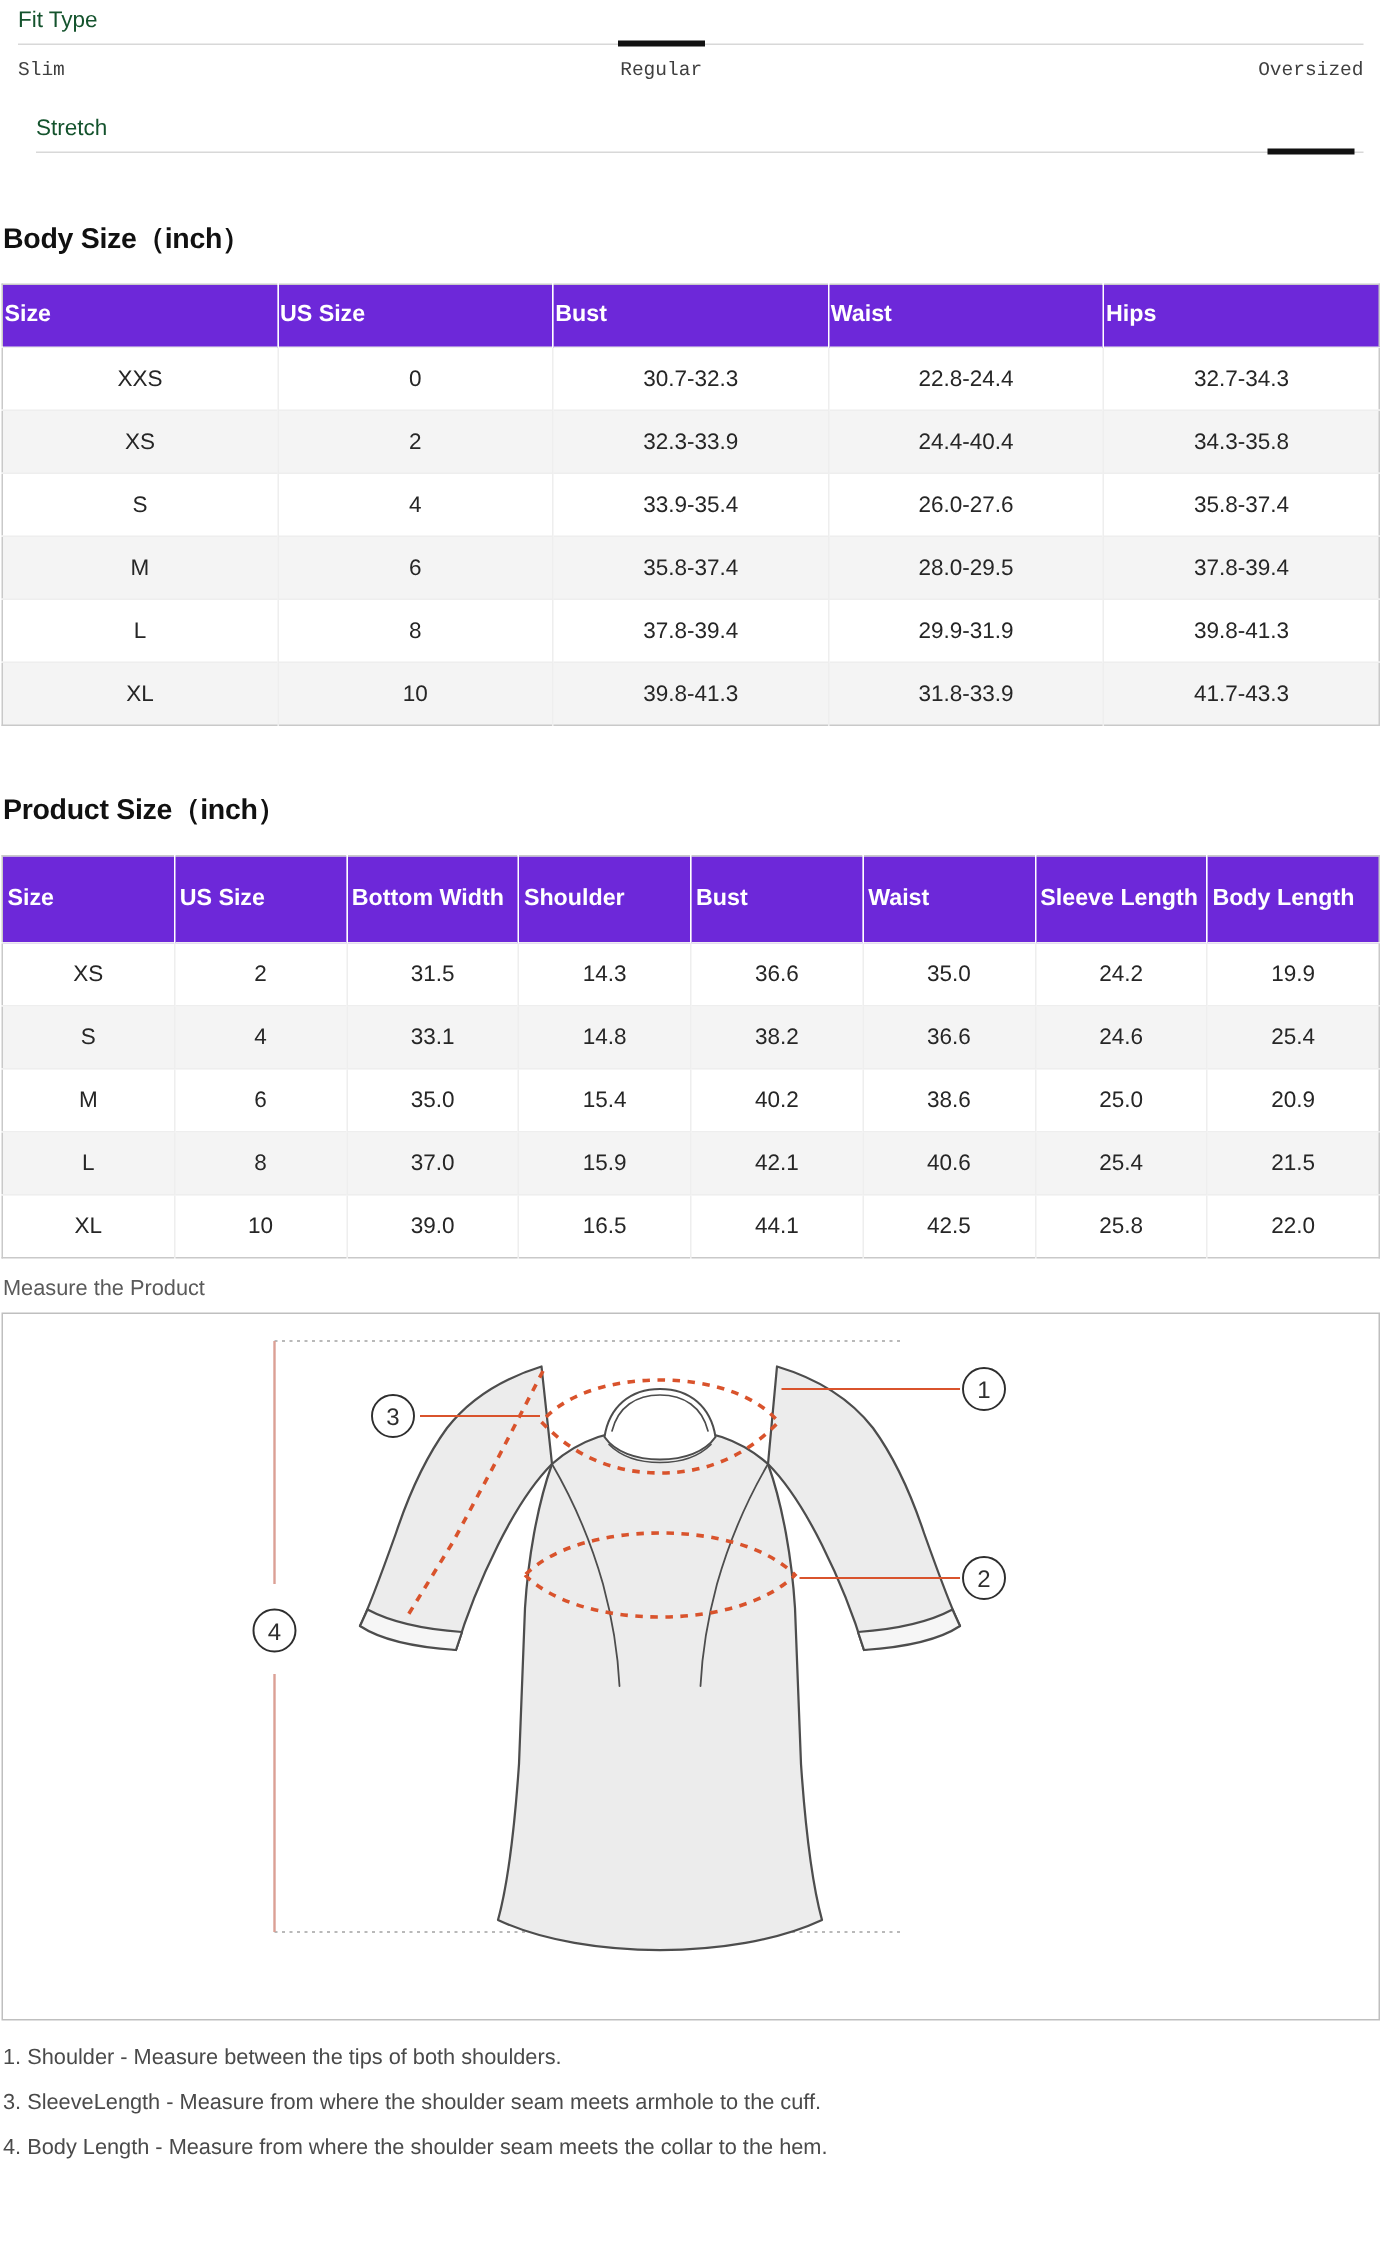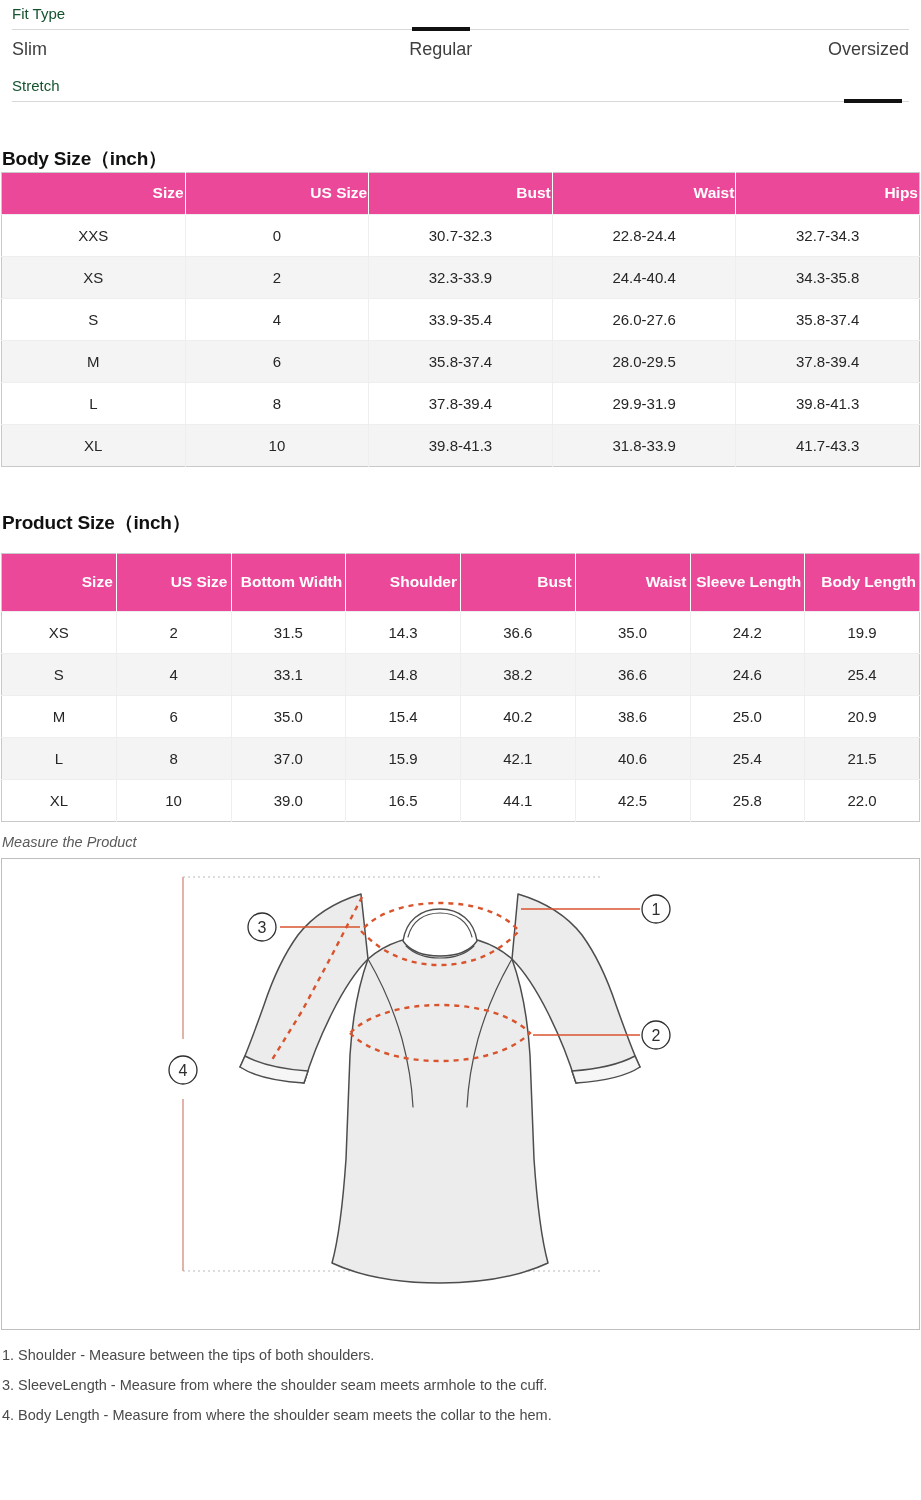--- a/index.html
+++ b/index.html
@@ -43,48 +43,49 @@
     background: #111111;
   }
   .scale-labels {
     position: relative;
     height: 30px;
     margin: 0 12px;
   }
   .scale-labels span {
     position: absolute;
     top: 8px;
-    font-size: 18px;
+    font-size: 13px;
     color: #3f3f3f;
     white-space: nowrap;
+    font-family: Liberation Mono, monospace;
   }
 
   
   .section-heading {
     font-size: 19px;
     font-weight: bold;
     color: #111;
     padding-left: 2px;
     letter-spacing: -0.2px;
   }
 
   
   table {
     border-collapse: collapse;
     width: 919px;
     margin: 0 1px;
     table-layout: fixed;
     border: 1px solid #c9c9c9;
   }
   thead th {
-    background: #ec4899;
+    background: #6d28d9;
     color: #ffffff;
     font-size: 15.5px;
     font-weight: bold;
-    text-align: right;
+    text-align: left;
     border-right: 1px solid #ffffff;
     line-height: 1.18;
   }
   thead th:last-child { border-right: none; }
   tbody td {
     text-align: center;
     font-size: 15px;
     color: #262626;
     border-right: 1px solid #eeeeee;
     border-top: 1px solid #eeeeee;
@@ -95,21 +96,20 @@
   tbody tr:nth-child(odd) td { background: #ffffff; }
 
   #body-size-table thead th { height: 42px; }
   #body-size-table tbody td { height: 42px; }
   #product-size-table thead th { height: 58px; padding: 2px 3px; }
   #product-size-table tbody td { height: 42px; }
 
   
   .measure-caption {
     font-size: 14.5px;
-    font-style: italic;
     color: #5a5a5a;
     padding-left: 2px;
   }
   .diagram-box {
     margin: 0 1px;
     border: 1px solid #bfbfbf;
     height: 472px;
     background: #ffffff;
     position: relative;
     overflow: hidden;
@@ -134,29 +134,29 @@
     <div class="scale-track"></div>
     <div class="scale-marker" id="fit-marker" style="left: calc(47.8% - 29px);"></div>
   </div>
   <div class="scale-labels">
     <span style="left:0;">Slim</span>
     <span style="left:47.8%; transform:translateX(-50%);">Regular</span>
     <span style="right:0;">Oversized</span>
   </div>
 </div>
 
-<div class="scale-block" style="margin-top:11px;">
+<div class="scale-block" style="margin-top:11px;padding-left:12px;">
   <div class="scale-title">Stretch</div>
   <div class="scale-track-wrap">
     <div class="scale-track"></div>
     <div class="scale-marker" id="stretch-marker" style="left: calc(96% - 29px);"></div>
   </div>
 </div>
 
-<div class="section-heading" style="margin-top:43px; ">Body Size（inch）</div>
+<div class="section-heading" style="margin-top:43px; margin-bottom:17px;">Body Size（inch）</div>
 <table id="body-size-table">
   <thead>
       <tr id="body-head-row">
         <th>Size</th>
         <th>US Size</th>
         <th>Bust</th>
         <th>Waist</th>
         <th>Hips</th>
       </tr>
     </thead>

